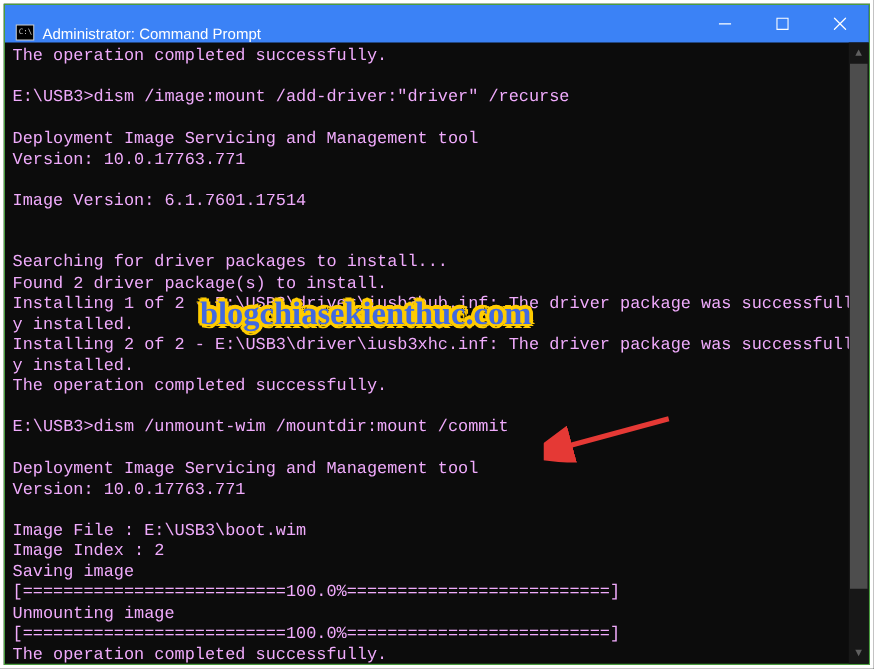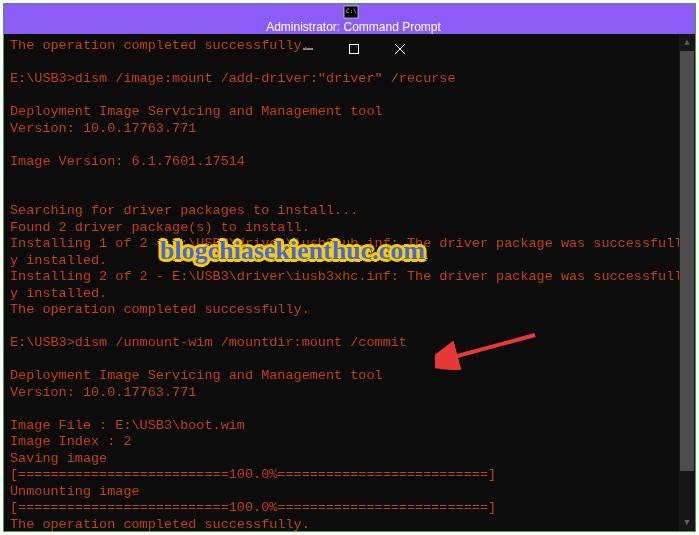--- a/index.html
+++ b/index.html
@@ -19,28 +19,27 @@
       position: absolute;
       left: 3px;
       top: 3px;
       width: 693px;
       height: 529px;
       background: #0c0c0c;
       border: 1px solid #4a9c3f;
     }
     .titlebar {
       height: 30px;
-      background: #8b5cf6;
+      background: #3b82f6;
       display: flex;
-      align-items: center;
+      align-items: flex-end;
       padding-left: 8px;
       color: #fff;
       font-family: 'Segoe UI', sans-serif;
       font-size: 12px;
-      flex-direction: column;
     }
     .titlebar-icon {
       width: 16px;
       height: 16px;
       margin-right: 6px;
       display: flex;
       align-items: center;
       justify-content: center;
     }
     .titlebar-title {
@@ -54,21 +53,21 @@
       width: 46px;
       height: 30px;
       display: flex;
       align-items: center;
       justify-content: center;
       color: #fff;
       cursor: pointer;
     }
     .terminal {
       padding: 4px 6px;
-      color: #c2410c;
+      color: #f0abfc;
       font-size: 13.5px;
       line-height: 16.5px;
       white-space: pre-wrap;
       word-break: break-all;
       height: calc(100% - 30px);
       overflow: hidden;
       position: relative;
     }
     .terminal-line {
       display: block;

